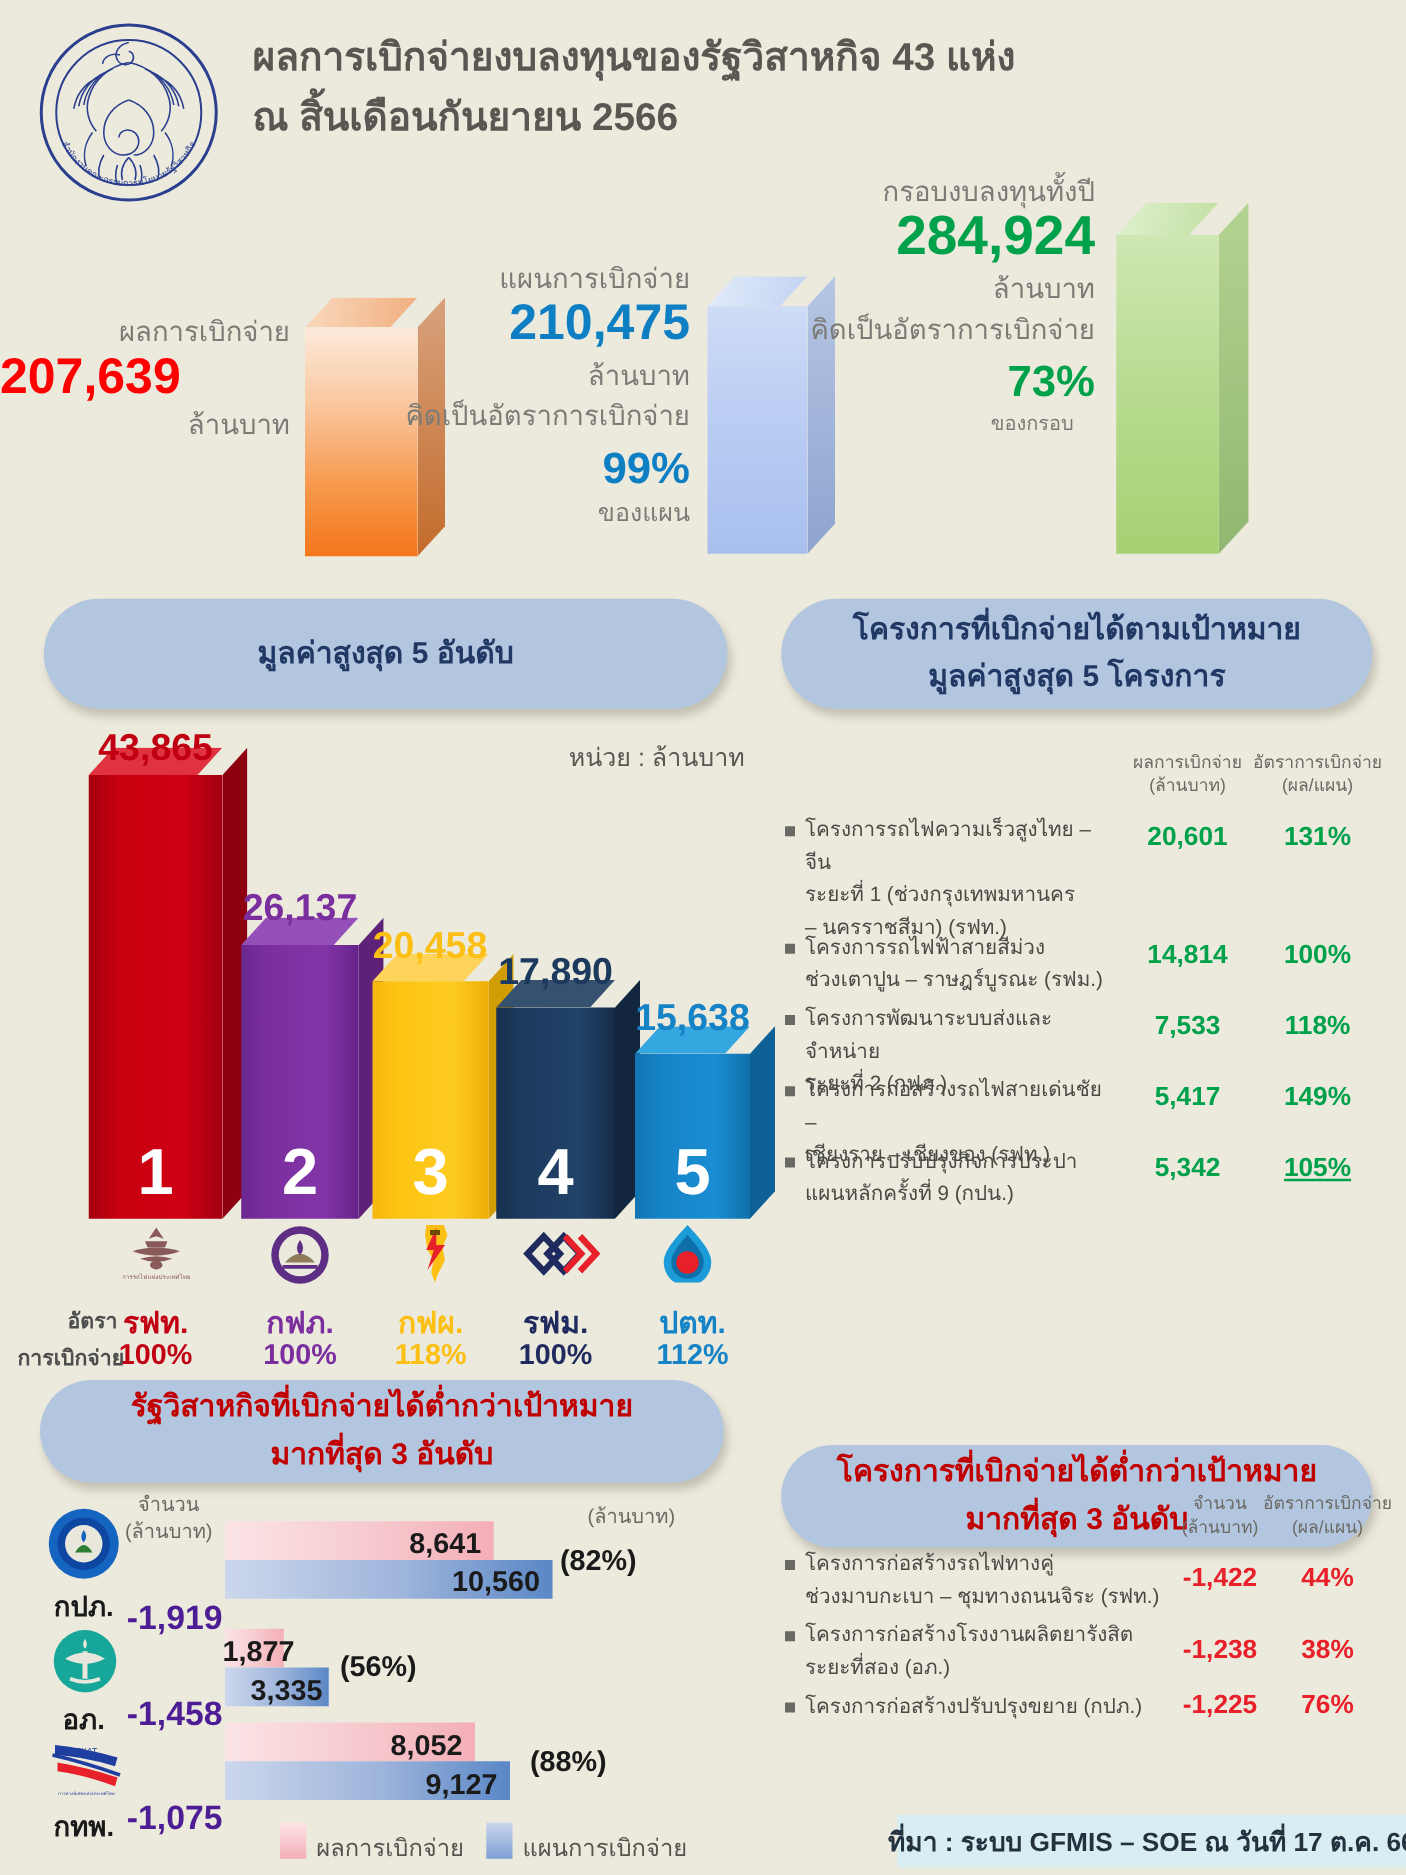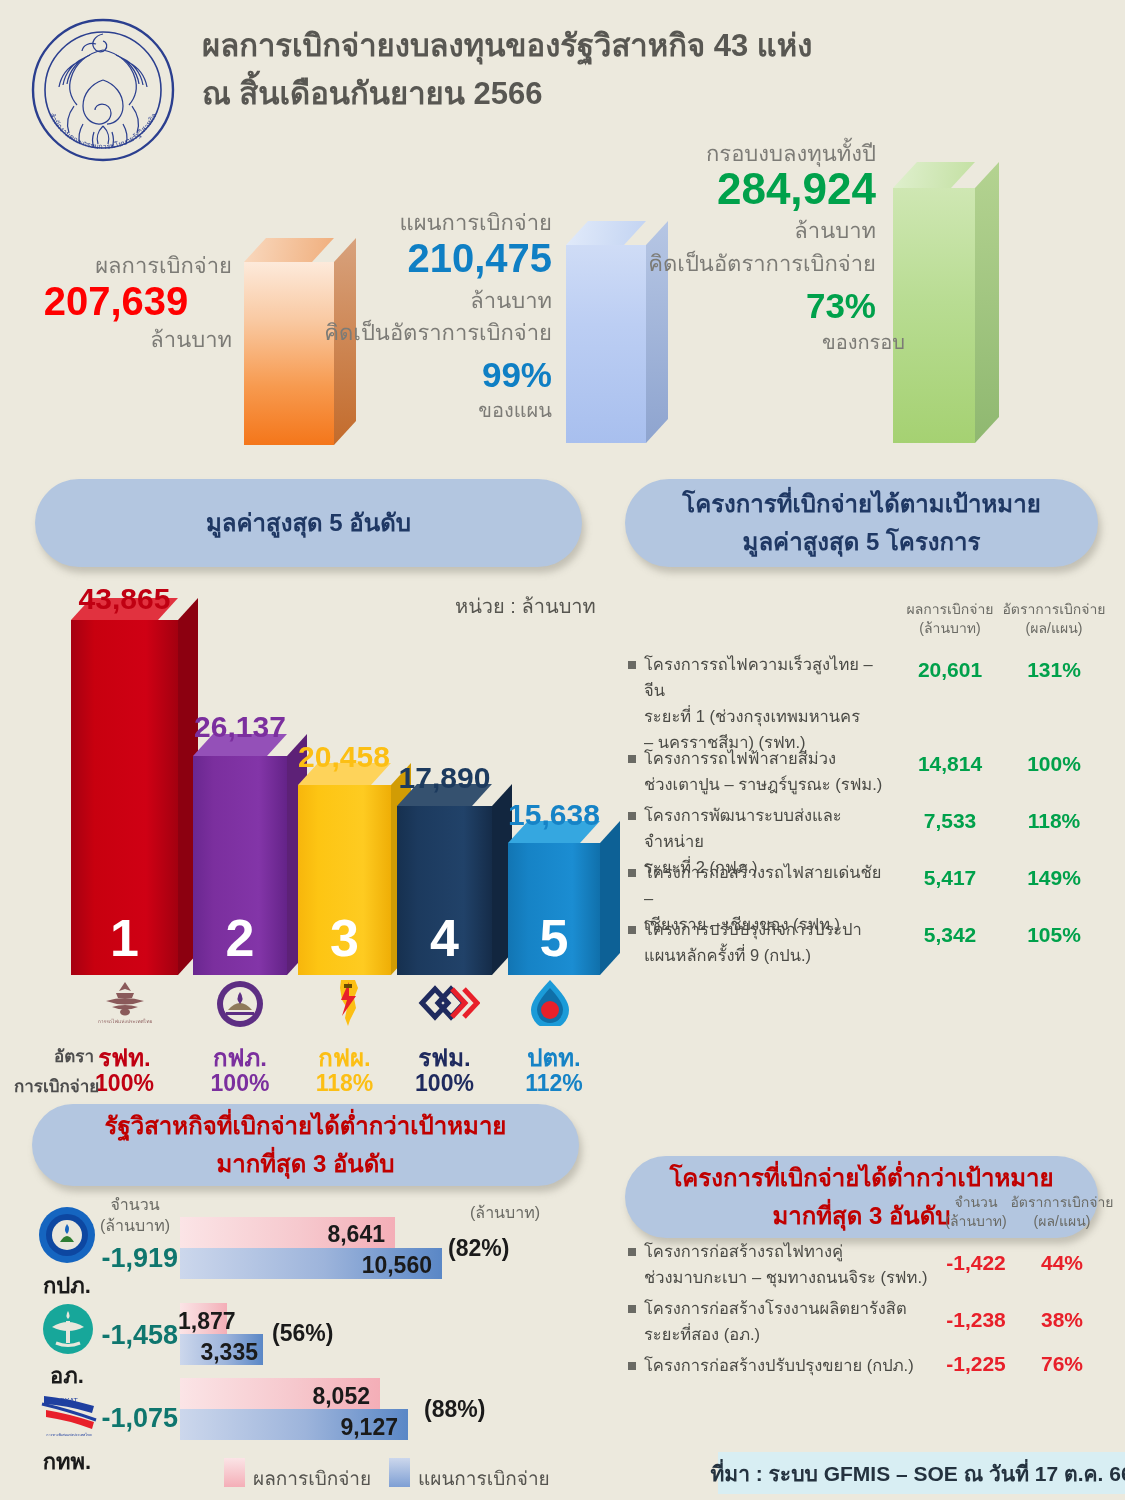--- a/index.html
+++ b/index.html
@@ -62,21 +62,21 @@
   .prj-num{position:absolute;font-size:21px;font-weight:bold;text-align:center;white-space:nowrap;}
   .bullet{position:absolute;width:8px;height:8px;background:#6a6a64;}
   .green{color:#00a14b;}
   .red{color:#e8202a;}
 
   
   .hbar{position:absolute;height:31px;}
   .hbar.pinkbar{background:linear-gradient(90deg,#fbe4e6 0%,#f6c9ce 55%,#f4aeb7 100%);}
   .hbar.bluebar{background:linear-gradient(90deg,#ccd7ec 0%,#9db4db 55%,#5a87c6 100%);}
   .hbar-val{position:absolute;font-size:23px;font-weight:bold;color:#1a1a1a;white-space:nowrap;}
-  .hb-neg{position:absolute;font-size:27px;font-weight:bold;color:#0f766e;white-space:nowrap;}
+  .hb-neg{position:absolute;font-size:27px;font-weight:bold;color:#4c1d95;white-space:nowrap;margin-top:36px;}
   .hb-pct{position:absolute;font-size:23px;font-weight:bold;color:#1a1a1a;white-space:nowrap;}
   .org-name{position:absolute;font-size:22px;font-weight:bold;color:#1a1a1a;text-align:center;white-space:nowrap;}
 
   
   .lg-sw{position:absolute;width:21px;height:29px;}
   .lg-tx{position:absolute;font-size:19px;color:#55544f;white-space:nowrap;}
   #source-box{
     position:absolute;background:#d8eef3;
     display:flex;align-items:center;justify-content:center;
   }
@@ -121,21 +121,21 @@
 <div class="bar3d" style="left:244px;top:262px;width:90px;height:183px;">
   <div class="top" style="background:linear-gradient(100deg,#f9d9bf,#f0ae7c);
               clip-path:polygon(0 100%,22px 0,100% 0,calc(100% - 22px) 100%);
               height:24px;transform:translateY(-24px);"></div>
   <div class="side" style="right:-22px;top:-24px;width:22px;height:207px;
               background:linear-gradient(180deg,#d8a27d,#c36b2b);
               clip-path:polygon(0 24px,100% 0,100% calc(100% - 24px),0 100%);"></div>
   <div class="front" style="height:183px;background:linear-gradient(180deg,#fdeadb 0%,#f9c9a2 32%,#f79a4f 68%,#f4761a 100%);"></div>
 </div>
 <div class="abs" style="left:0;top:248px;width:232px;text-align:right;font-size:22px;color:#7c7b76;">ผลการเบิกจ่าย</div>
-<div class="abs big" style="left:0;top:275px;width:232px;text-align:center;font-size:40px;color:#ff0000;">207,639</div>
+<div class="abs big" style="left:0;top:275px;width:232px;text-align:left;font-size:40px;color:#ff0000;">207,639</div>
 <div class="abs" style="left:0;top:322px;width:232px;text-align:right;font-size:22px;color:#7c7b76;">ล้านบาท</div>
 
 <div class="bar3d" style="left:566px;top:245px;width:80px;height:198px;">
   <div class="top" style="background:linear-gradient(100deg,#e2ebfa,#c2d3f2);
               clip-path:polygon(0 100%,22px 0,100% 0,calc(100% - 22px) 100%);
               height:24px;transform:translateY(-24px);"></div>
   <div class="side" style="right:-22px;top:-24px;width:22px;height:222px;
               background:linear-gradient(180deg,#b6c6e4,#8ea4cf);
               clip-path:polygon(0 24px,100% 0,100% calc(100% - 24px),0 100%);"></div>
   <div class="front" style="height:198px;background:linear-gradient(180deg,#cfdcf6 0%,#bccef3 40%,#a8bfee 100%);"></div>
@@ -154,21 +154,21 @@
   <div class="side" style="right:-24px;top:-26px;width:24px;height:281px;
               background:linear-gradient(180deg,#b4d391,#8fb870);
               clip-path:polygon(0 26px,100% 0,100% calc(100% - 26px),0 100%);"></div>
   <div class="front" style="height:255px;background:linear-gradient(180deg,#cfe7b3 0%,#b8dc92 45%,#a5d172 100%);"></div>
 </div>
 <div class="abs" style="left:620px;top:136px;width:256px;text-align:right;font-size:22px;color:#7c7b76;">กรอบงบลงทุนทั้งปี</div>
 <div class="abs big" style="left:620px;top:163px;width:256px;text-align:right;font-size:44px;color:#00a14b;">284,924</div>
 <div class="abs" style="left:620px;top:213px;width:256px;text-align:right;font-size:22px;color:#7c7b76;">ล้านบาท</div>
 <div class="abs" style="left:600px;top:246px;width:276px;text-align:right;font-size:22px;color:#7c7b76;">คิดเป็นอัตราการเบิกจ่าย</div>
 <div class="abs pct" style="left:620px;top:283px;width:256px;text-align:right;font-size:35px;color:#00a14b;">73%</div>
-<div class="abs" style="left:649px;top:326px;width:256px;text-align:right;font-size:20px;color:#7c7b76;">ของกรอบ</div>
+<div class="abs" style="left:603px;top:326px;width:256px;text-align:right;font-size:16px;color:#7c7b76;">ของกรอบ</div>
 
 <div class="pill blue" style="left:35px;top:479px;width:547px;height:88px;">
   <span>มูลค่าสูงสุด 5 อันดับ</span>
 </div>
 <div class="pill blue" style="left:625px;top:479px;width:473px;height:88px;">
   <span>โครงการที่เบิกจ่ายได้ตามเป้าหมาย</span>
   <span>มูลค่าสูงสุด 5 โครงการ</span>
 </div>
 
 <div class="unit" style="left:455px;top:590px;">หน่วย : ล้านบาท</div>
@@ -314,21 +314,21 @@
 </div>
 <div class="prj-num green" style="left:900px;top:866px;width:100px;">5,417</div>
 <div class="prj-num green" style="left:1000px;top:866px;width:108px;">149%</div>
 
 <div class="bullet" style="left:628px;top:926px;"></div>
 <div class="prj-txt" style="left:644px;top:916px;width:250px;">
   <div>โครงการปรับปรุงกิจการประปา</div>
   <div>แผนหลักครั้งที่ 9 (กปน.)</div>
 </div>
 <div class="prj-num green" style="left:900px;top:923px;width:100px;">5,342</div>
-<div class="prj-num green" style="left:1000px;top:923px;width:108px;">105%</div>
+<div class="prj-num green" style="left:1000px;top:923px;width:108px;text-decoration:underline;">105%</div>
 
 <div class="pill red" style="left:32px;top:1104px;width:547px;height:82px;">
   <span>รัฐวิสาหกิจที่เบิกจ่ายได้ต่ำกว่าเป้าหมาย</span>
   <span>มากที่สุด 3 อันดับ</span>
 </div>
 <div class="pill red" style="left:625px;top:1156px;width:473px;height:82px;">
   <span>โครงการที่เบิกจ่ายได้ต่ำกว่าเป้าหมาย</span>
   <span>มากที่สุด 3 อันดับ</span>
 </div>
 

